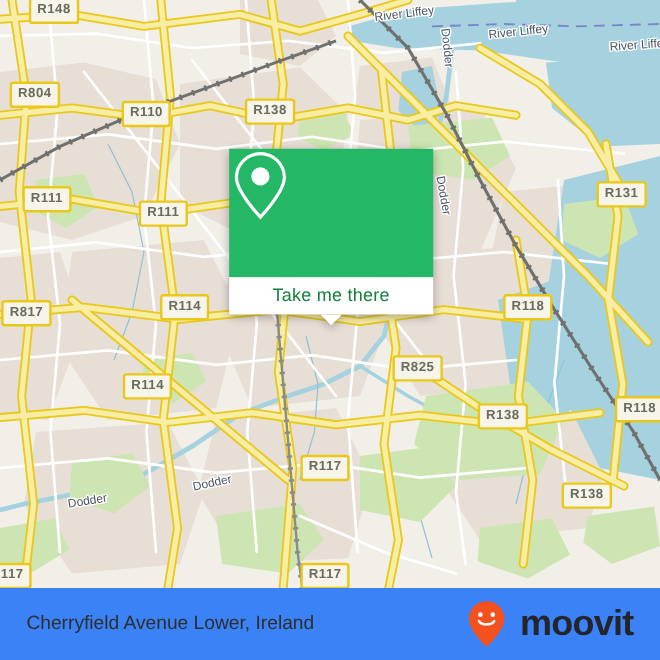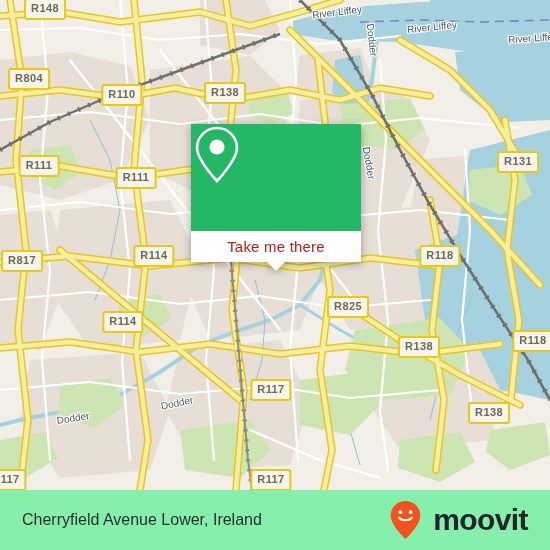--- a/index.html
+++ b/index.html
@@ -77,21 +77,21 @@
   }
   .popup-bottom {
     position: relative;
     height: 31px;
     background: #ffffff;
     display: flex;
     align-items: center;
     justify-content: center;
   }
   .popup-label {
-    color: #b91c1c;
+    color: #15803d;
     font-family: "Liberation Sans", sans-serif;
     font-size: 15px;
     letter-spacing: 0.2px;
   }
   .popup-tail {
     position: absolute;
     left: 50%;
     bottom: -9px;
     margin-left: -9px;
     width: 0; height: 0;
@@ -116,21 +116,21 @@
     font-family: "Liberation Sans", sans-serif;
     font-size: 13px;
     white-space: nowrap;
   }
 
   
   .footer {
     position: absolute;
     left: 0; top: 490px;
     width: 550px; height: 60px;
-    background: #86efac;
+    background: #3b82f6;
     display: flex;
     align-items: center;
     justify-content: space-between;
     padding: 0 22px 0 22px;
   }
   .footer-title {
     color: #2e2e2e;
     font-family: "Liberation Sans", sans-serif;
     font-size: 16px;
     white-space: nowrap;

